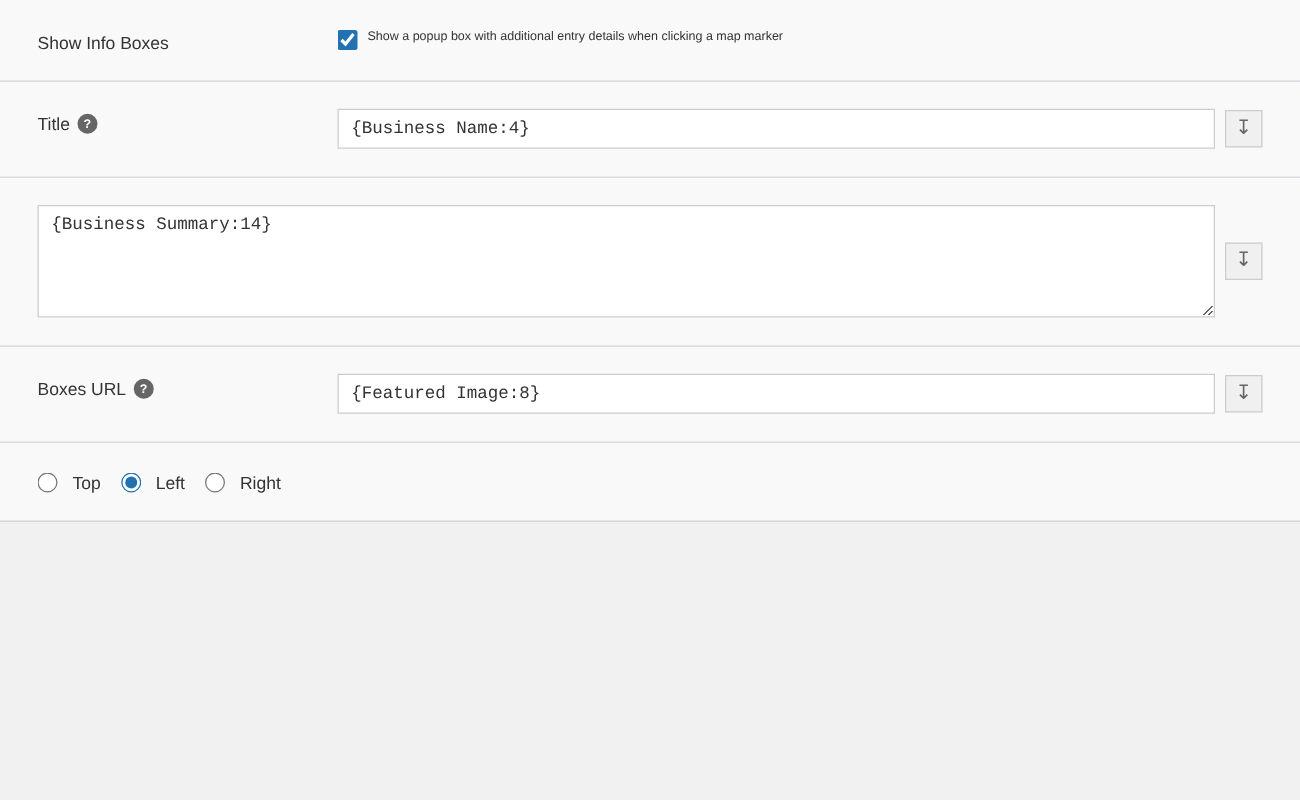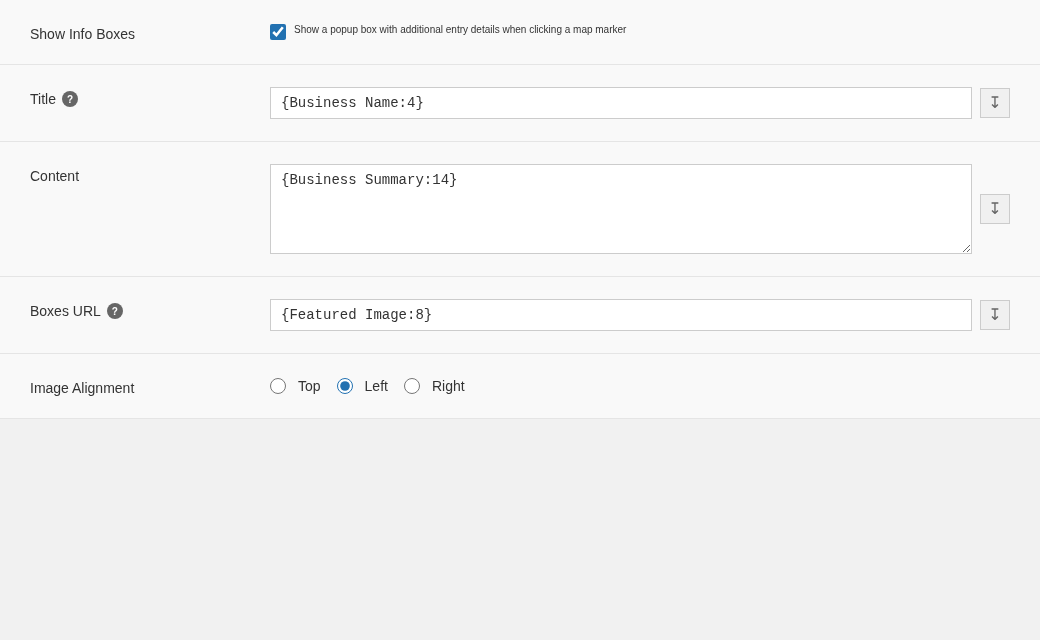--- a/index.html
+++ b/index.html
@@ -185,23 +185,20 @@
       <div class="field-wrapper">
         <input type="text" class="text-input" value="{Business Name:4}" style="">
         <button class="merge-tag-btn" title="Insert merge tag">
           <span class="merge-tag-icon">↧</span>
         </button>
       </div>
     </div>
   </div>
 
   <div class="setting-row">
-    <div class="setting-label">
-      <span>Content</span>
-    </div>
     <div class="setting-control">
       <div class="field-wrapper">
         <textarea class="text-input" style="">{Business Summary:14}</textarea>
         <button class="merge-tag-btn" title="Insert merge tag">
           <span class="merge-tag-icon">↧</span>
         </button>
       </div>
     </div>
   </div>
 
@@ -216,23 +213,20 @@
       <div class="field-wrapper">
         <input type="text" class="text-input" value="{Featured Image:8}" style="">
         <button class="merge-tag-btn" title="Insert merge tag">
           <span class="merge-tag-icon">↧</span>
         </button>
       </div>
     </div>
   </div>
 
   <div class="setting-row">
-    <div class="setting-label">
-      <span>Image Alignment</span>
-    </div>
     <div class="setting-control">
       <div class="radio-group">
         <label class="radio-option">
           <input type="radio" name="image_alignment" value="Top" style="">
           <span>Top</span>
         </label>
         <label class="radio-option">
           <input type="radio" name="image_alignment" value="Left" checked="" style="">
           <span>Left</span>
         </label>

